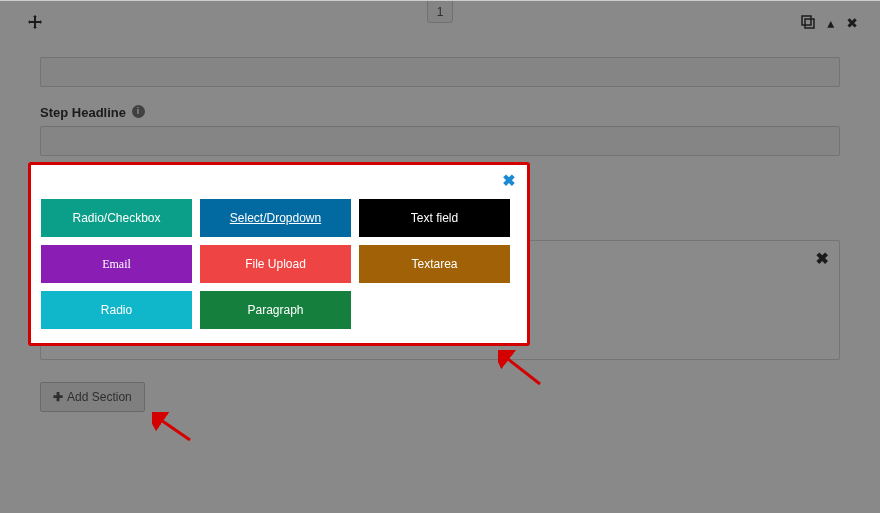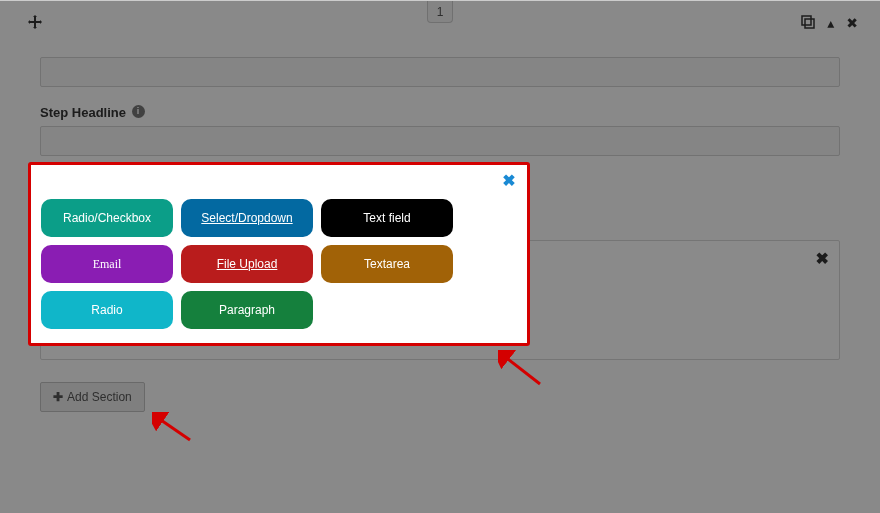--- a/index.html
+++ b/index.html
@@ -27,21 +27,21 @@
 .add-element-wrap { display:inline-block; margin-top:16px; border:3px solid #d40000; border-radius:3px; padding:2px; }
 .add-element-btn { background:#e8e8e8; border:1px solid #c0c0c0; color:#555; font-size:12px; padding:6px 10px; border-radius:2px; cursor:pointer; display:flex; align-items:center; gap:4px; }
 .plus-ic { font-weight:bold; font-size:12px; }
 
 .add-section-btn { margin:22px 22px 0; background:#e8e8e8; border:1px solid #c0c0c0; color:#555; font-size:12px; padding:7px 12px; border-radius:2px; cursor:pointer; display:inline-flex; align-items:center; gap:4px; }
 
 
 .modal { position:absolute; top:162px; left:28px; width:502px; background:#fff; border:3px solid #d40000; border-radius:3px; z-index:10; }
 .modal-close { position:absolute; top:6px; right:8px; width:20px; height:20px; color:#1a8ad4; font-size:16px; font-weight:bold; text-align:center; line-height:20px; cursor:pointer; }
 .modal-body { padding:34px 10px 14px; display:flex; flex-wrap:wrap; gap:8px; }
-.el-btn { width:132px; height:38px; color:#fff; font-size:12px; border:none; border-radius:10px; cursor:pointer; display:flex; align-items:center; justify-content:center; }
+.el-btn { width:151px; height:38px; color:#fff; font-size:12px; border:none; border-radius:0; cursor:pointer; display:flex; align-items:center; justify-content:center; }
 
 
 .arrow { position:absolute; z-index:11; pointer-events:none; }
 .arrow svg { display:block; }
 
 </style>
 </head>
 <body>
 
 <div class="page">
@@ -87,21 +87,21 @@
   </div>
 </div>
 
 <div class="modal">
   <div class="modal-close">✖</div>
   <div class="modal-body" id="modal-body">
       <button class="el-btn" style="background: rgb(11, 158, 136);">Radio/Checkbox</button>
       <button class="el-btn" style="background: #0369a1; text-decoration: underline;">Select/Dropdown</button>
       <button class="el-btn" style="background: #000000;">Text field</button>
       <button class="el-btn" style="background: rgb(138, 29, 179); font-family: Liberation Serif, serif;">Email</button>
-      <button class="el-btn" style="background: #b91c1c; text-decoration: underline;">File Upload</button>
+      <button class="el-btn" style="background: #ef4444;">File Upload</button>
       <button class="el-btn" style="background: #a16207;">Textarea</button>
       <button class="el-btn" style="background: rgb(16, 182, 201);">Radio</button>
       <button class="el-btn" style="background: #15803d;">Paragraph</button>
     </div>
 </div>
 
 <div class="arrow" style="top:350px; left:498px;">
   <svg width="46" height="38">
       <defs>
         <marker id="ah1" markerWidth="8" markerHeight="8" refX="2" refY="4" orient="auto">

